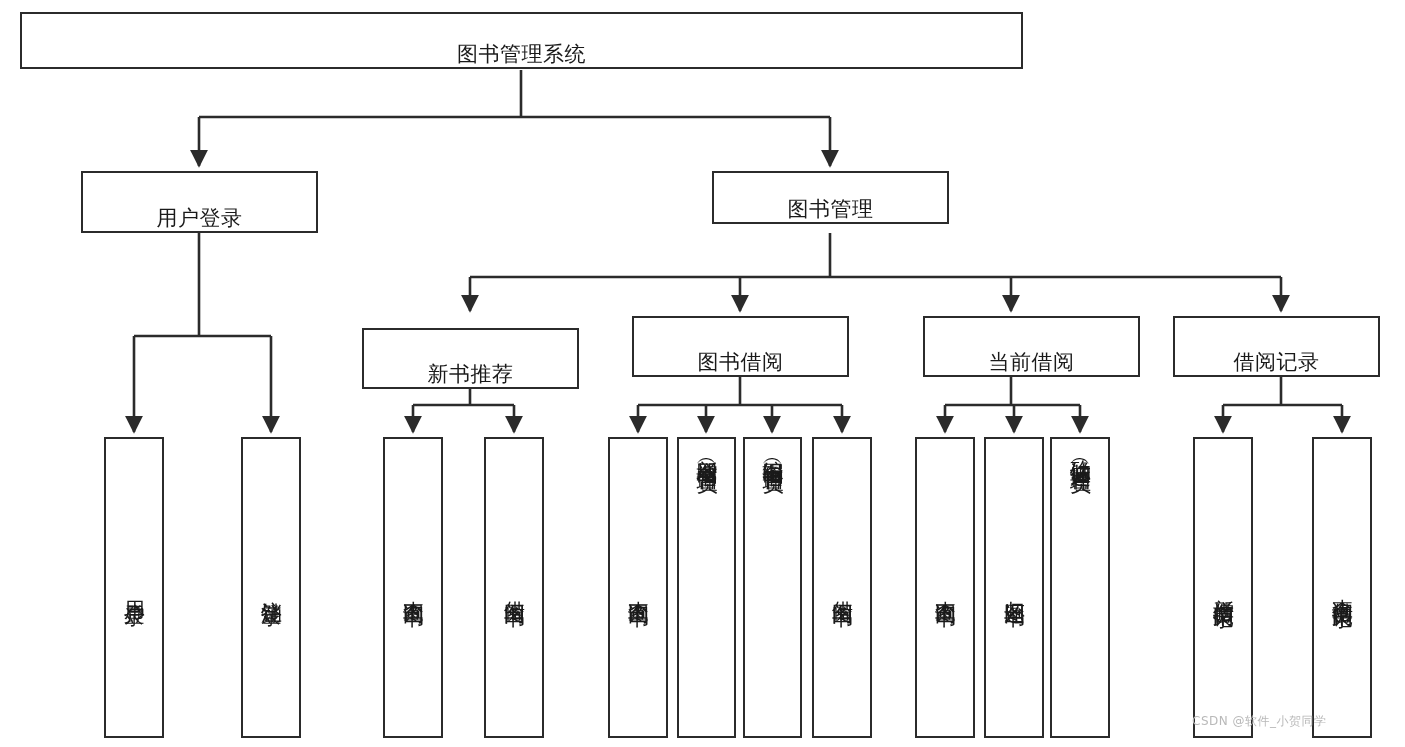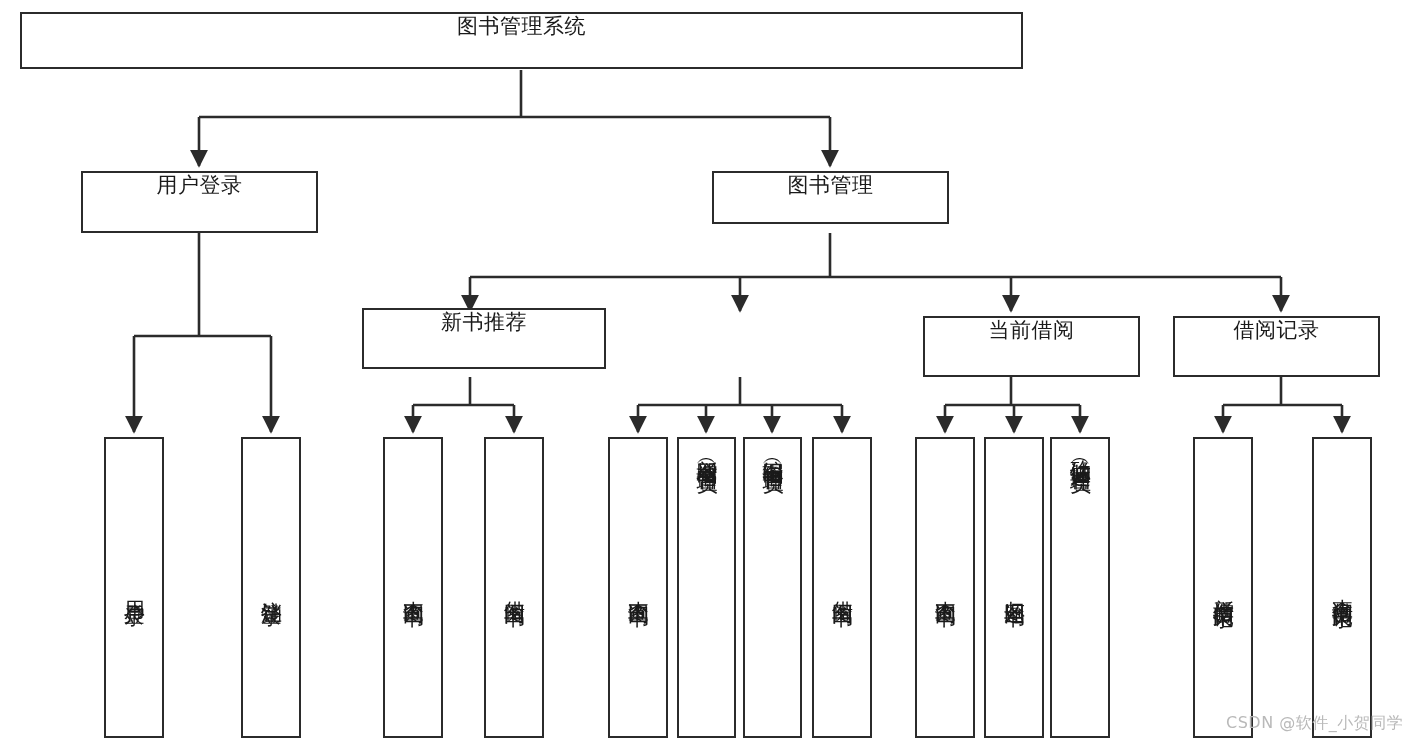--- a/index.html
+++ b/index.html
@@ -25,21 +25,21 @@
     width: 1405px;
     height: 747px;
     pointer-events: none;
   }
   .node {
     position: absolute;
     box-sizing: border-box;
     background: #ffffff;
     border: 2.5px solid #2b2b2b;
     display: flex;
-    align-items: flex-start;
+    align-items: flex-end;
     justify-content: center;
     color: #1a1a1a;
   }
   .node .label {
     display: block;
     text-align: center;
     line-height: 1.18;
     white-space: pre;
   }
   .node.horiz .label {
@@ -59,25 +59,24 @@
     line-height: 1;
     white-space: nowrap;
   }
   .node.vert.mid {
     align-items: center;
     padding-top: 0;
   }
   .watermark {
     position: absolute;
     color: #b9b9b9;
-    font-size: 16px;
+    font-size: 12px;
     letter-spacing: 0.5px;
     white-space: nowrap;
     user-select: none;
-    margin-left: 34px;
   }
 </style>
 </head>
 <body>
 
 <div id="diagram-root">
 
   <svg class="edges" viewBox="0 0 1405 747" xmlns="http://www.w3.org/2000/svg">
     <defs>
       <marker id="arrow" viewBox="0 0 10 10" refX="9" refY="5" markerWidth="7" markerHeight="7" orient="auto-start-reverse">
@@ -135,22 +134,25 @@
     <span class="label">图书管理系统</span>
   </div>
 
   <div class="node horiz" style="left:81px; top:171px; width:237px; height:62px;">
     <span class="label">用户登录</span>
   </div>
   <div class="node horiz" style="left:712px; top:171px; width:237px; height:53px;">
     <span class="label">图书管理</span>
   </div>
 
-  <div class="node horiz" style="left:362px; top:308px; width:244px; height:61px;">
+  <div class="node horiz" style="left:362px; top:328px; width:217px; height:61px;">
     <span class="label">新书推荐</span>
+  </div>
+  <div class="node horiz" style="left:632px; top:316px; width:217px; height:61px;">
+    <span class="label">图书借阅</span>
   </div>
   <div class="node horiz" style="left:903px; top:316px; width:217px; height:61px;margin-left:20px;">
     <span class="label">当前借阅</span>
   </div>
   <div class="node horiz" style="left:1173px; top:316px; width:207px; height:61px;">
     <span class="label">借阅记录</span>
   </div>
 
   <div class="node vert mid" style="left:104px; top:437px; width:60px; height:301px;">
     <span class="label">用户登录</span>

